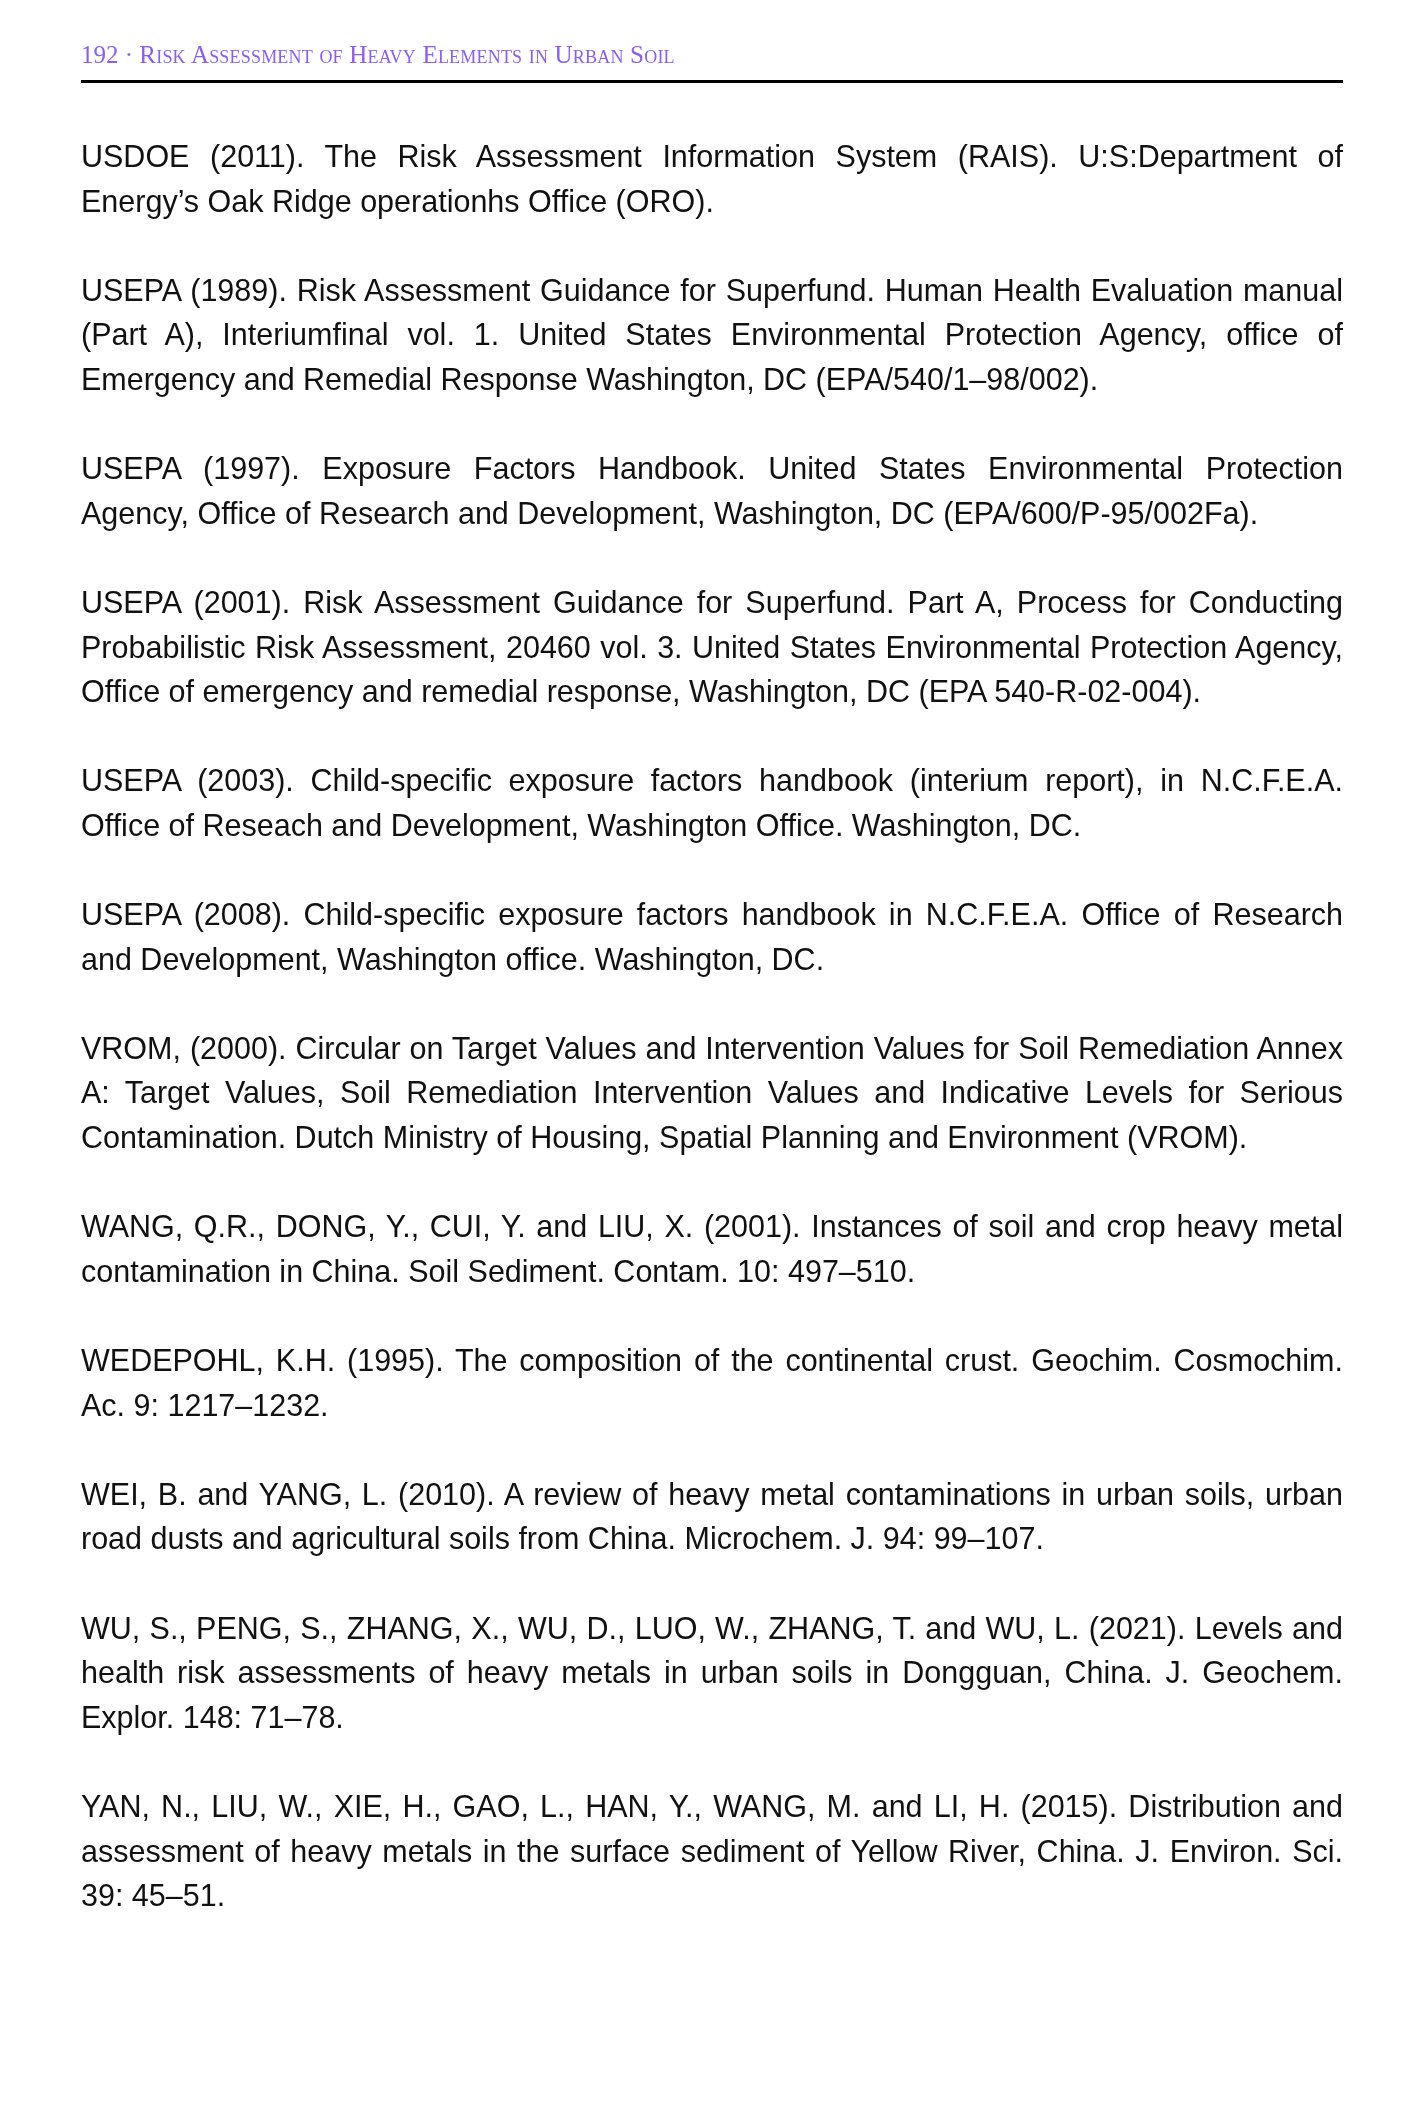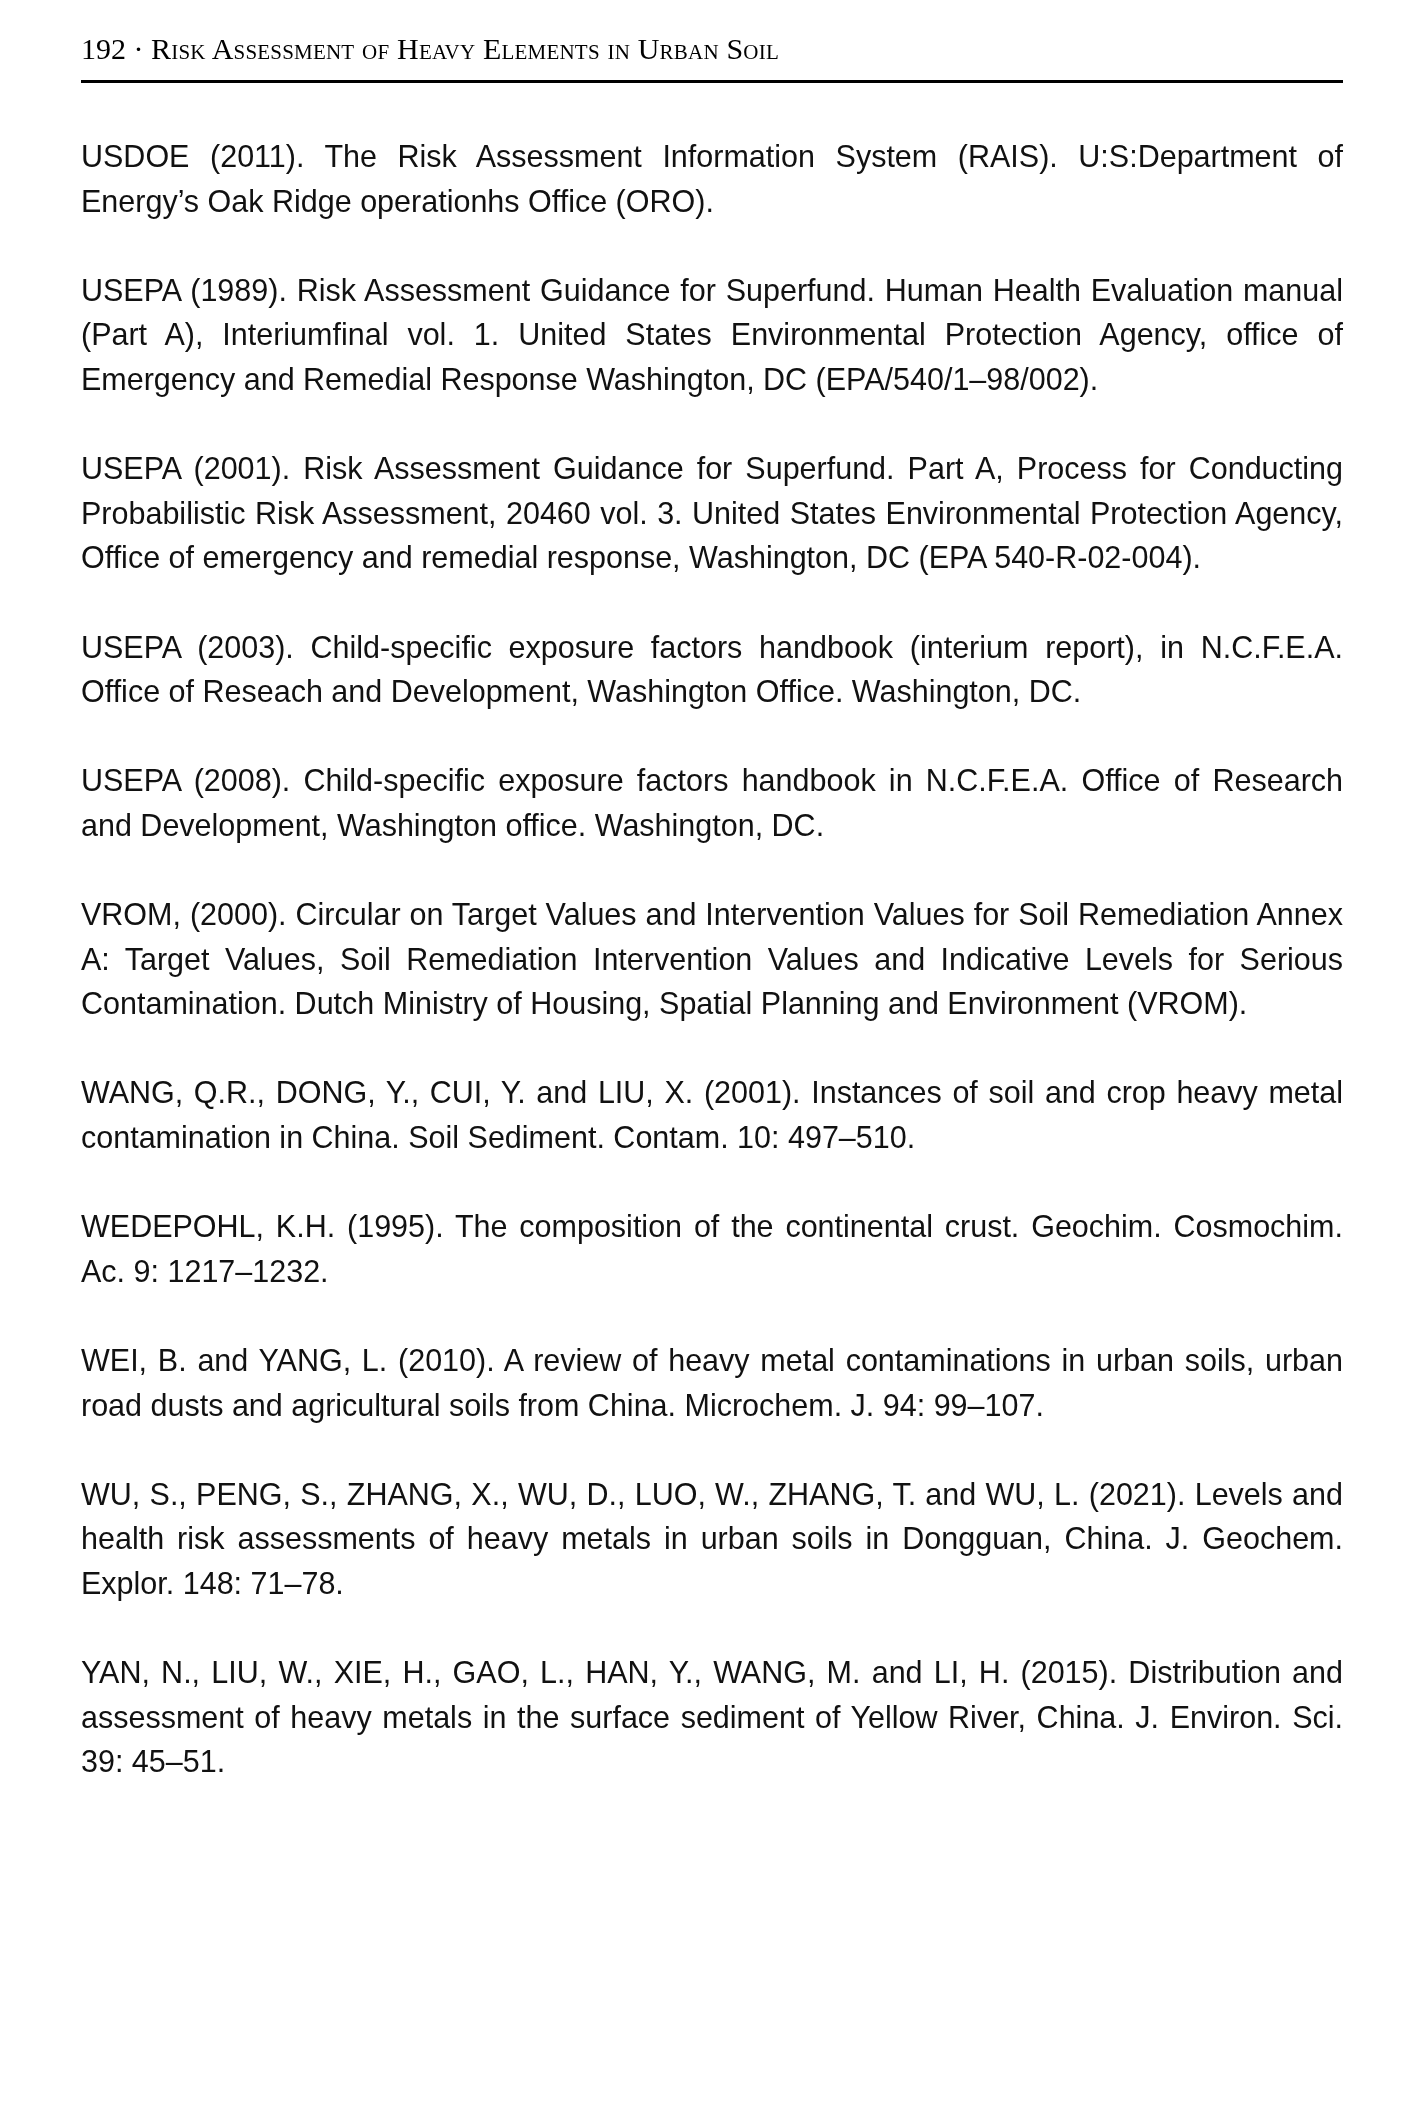--- a/index.html
+++ b/index.html
@@ -1,21 +1,21 @@
 <!DOCTYPE html>
 <html><head>
 <meta charset="utf-8">
 <style>
   html, body { margin: 0; padding: 0; background: #ffffff; }
   body { width: 1415px; height: 2104px; position: relative; overflow: hidden; color: #111; }
   .page { position: absolute; left: 81px; top: 0; width: 1262px; }
   .running-head {
-    position: absolute; top: 34px; left: 0; width: 1262px;
+    position: absolute; top: 40px; left: 0; width: 1262px;
     font-family: "Liberation Serif", "DejaVu Serif", serif;
-    font-size: 30px; line-height: 30px; white-space: nowrap; color: #000000;
+    font-size: 25px; line-height: 30px; white-space: nowrap; color: #8b5cf6;
   }
   .running-head .title { font-variant: small-caps; letter-spacing: 0.2px; }
   .rule { position: absolute; top: 80px; left: 0; width: 1262px; height: 3px; background: #000; }
   .refs {
     position: absolute; top: 134px; left: 0; width: 1262px;
     font-family: Liberation Sans, sans-serif;
     font-size: 30.5px; line-height: 44.6px; color: #111;
   }
   .ref { margin: 0 0 44.6px 0; text-align: justify; text-align-last: left; }
   .ref:last-child { margin-bottom: 16px; }
@@ -25,20 +25,21 @@
 
 <div class="page">
   <div class="running-head">
     <span>192</span><span> · </span><span class="title">Risk Assessment of Heavy Elements in Urban Soil</span>
   </div>
   <div class="rule"></div>
 
   <div class="refs">
     <p class="ref">USDOE (2011). The Risk Assessment Information System (RAIS). U:S:Department of Energy’s Oak Ridge operationhs Office (ORO).</p>
     <p class="ref">USEPA (1989). Risk Assessment Guidance for Superfund. Human Health Evaluation manual (Part A), Interiumfinal vol. 1. United States Environmental Protection Agency, office of Emergency and Remedial Response Washington, DC (EPA/540/1–98/002).</p>
+    <p class="ref">USEPA (1997). Exposure Factors Handbook. United States Environmental Protection Agency, Office of Research and Development, Washington, DC (EPA/600/P-95/002Fa).</p>
     <p class="ref">USEPA (2001). Risk Assessment Guidance for Superfund. Part A, Process for Conducting Probabilistic Risk Assessment, 20460 vol. 3. United States Environmental Protection Agency, Office of emergency and remedial response, Washington, DC (EPA 540-R-02-004).</p>
     <p class="ref">USEPA (2003). Child-specific exposure factors handbook (interium report), in N.C.F.E.A. Office of Reseach and Development, Washington Office. Washington, DC.</p>
     <p class="ref">USEPA (2008). Child-specific exposure factors handbook in N.C.F.E.A. Office of Research and Development, Washington office. Washington, DC.</p>
     <p class="ref">VROM, (2000). Circular on Target Values and Intervention Values for Soil Remediation Annex A: Target Values, Soil Remediation Intervention Values and Indicative Levels for Serious Contamination. Dutch Ministry of Housing, Spatial Planning and Environment (VROM).</p>
     <p class="ref">WANG, Q.R., DONG, Y., CUI, Y. and LIU, X. (2001). Instances of soil and crop heavy metal contamination in China. Soil Sediment. Contam. 10: 497–510.</p>
     <p class="ref">WEDEPOHL, K.H. (1995). The composition of the continental crust. Geochim. Cosmochim. Ac. 9: 1217–1232.</p>
     <p class="ref">WEI, B. and YANG, L. (2010). A review of heavy metal contaminations in urban soils, urban road dusts and agricultural soils from China. Microchem. J. 94: 99–107.</p>
     <p class="ref">WU, S., PENG, S., ZHANG, X., WU, D., LUO, W., ZHANG, T. and WU, L. (2021). Levels and health risk assessments of heavy metals in urban soils in Dongguan, China. J. Geochem. Explor. 148: 71–78.</p>
     <p class="ref">YAN, N., LIU, W., XIE, H., GAO, L., HAN, Y., WANG, M. and LI, H. (2015). Distribution and assessment of heavy metals in the surface sediment of Yellow River, China. J. Environ. Sci. 39: 45–51.</p>
   </div>

